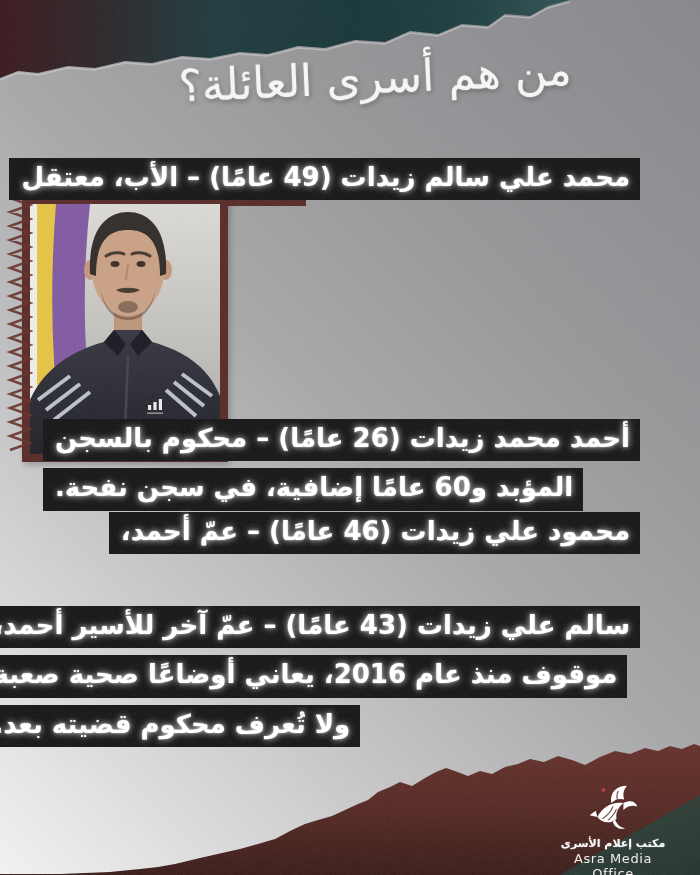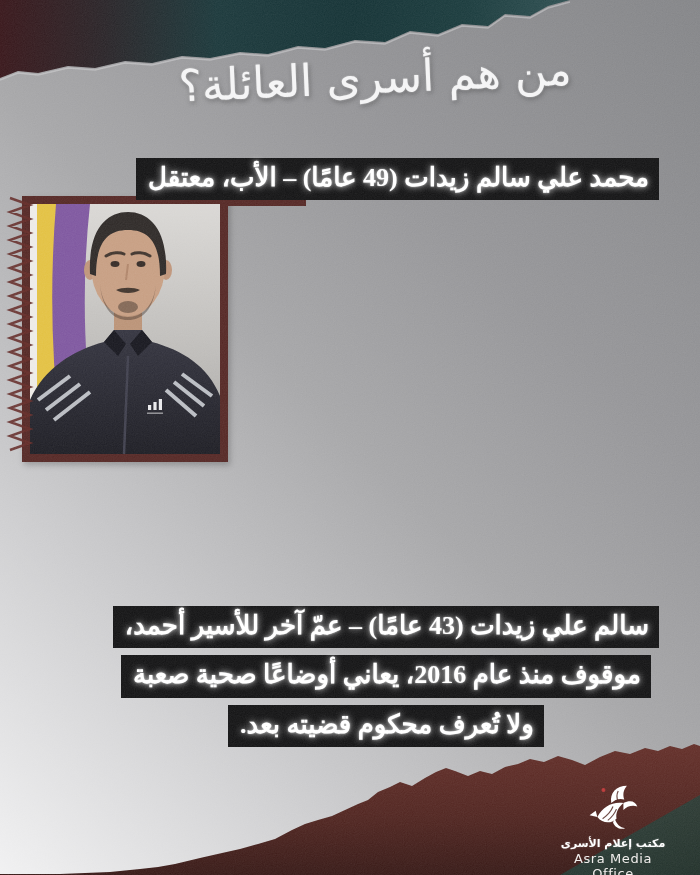--- a/index.html
+++ b/index.html
@@ -28,21 +28,21 @@
   
   #photo-frame{
     left:22px;top:196px;width:190px;height:250px;z-index:2;
     border:8px solid #4f201d;background:#b9b7b4;
     box-shadow:2px 3px 6px rgba(0,0,0,.25);
   }
   #frame-extension{left:228px;top:197px;width:78px;height:9px;background:#4f201d;z-index:2;}
   #photo-stitches{left:4px;top:190px;z-index:3;}
 
   
-  .para{position:absolute;right:41px;z-index:6;direction:rtl;text-align:center;font-family:Liberation Serif, serif;}
+  .para{position:absolute;right:60px;z-index:6;direction:rtl;text-align:left;}
   .bline{margin-bottom:7px;}
   .bar{
     display:inline-block;background:#0b0b0c;color:#ffffff;
     padding:3px 10px 6px 12px;font-size:26px;font-weight:700;line-height:1.28;
     text-shadow:0 0 7px rgba(255,255,255,.85),0 0 2px rgba(255,255,255,.6);
     white-space:nowrap;
   }
   #para-1{top:158px;} #para-2{top:316px;} #para-3{top:419px;}
   #para-4{top:512px;} #para-5{top:606px;}
 
@@ -133,21 +133,26 @@
     </svg>
   </div>
   <div id="frame-extension" class="abs"></div>
   <svg id="photo-stitches" class="abs" width="34" height="270">
     <polyline fill="none" stroke="#5e2320" stroke-width="2.4" stroke-opacity="0.9" points="6,8 26,15 6,22 26,29 6,36 26,43 6,50 26,57 6,64 26,71 6,78 26,85 6,92 26,99 6,106 26,113 6,120 26,127 6,134 26,141 6,148 26,155 6,162 26,169 6,176 26,183 6,190 26,197 6,204 26,211 6,218 26,225 6,232 26,239 6,246 26,253 6,260"></polyline>
   </svg>
 
   <div id="para-1" class="para">
     <div class="bline"><span class="bar">محمد علي سالم زيدات (49 عامًا) – الأب، معتقل</span></div>
   </div>
+  <div id="para-3" class="para">
+    <div class="bline"><span class="bar">أحمد محمد زيدات (26 عامًا) – محكوم بالسجن</span></div>
+    <div class="bline"><span class="bar">المؤبد و60 عامًا إضافية، في سجن نفحة.</span></div>
+  </div>
   <div id="para-4" class="para">
+    <div class="bline"><span class="bar">محمود علي زيدات (46 عامًا) – عمّ أحمد،</span></div>
   </div>
   <div id="para-5" class="para">
     <div class="bline"><span class="bar">سالم علي زيدات (43 عامًا) – عمّ آخر للأسير أحمد،</span></div>
     <div class="bline"><span class="bar">موقوف منذ عام 2016، يعاني أوضاعًا صحية صعبة</span></div>
     <div class="bline"><span class="bar">ولا تُعرف محكوم قضيته بعد.</span></div>
   </div>
 
   <svg id="torn-bottom" class="abs" width="700" height="135">
     <defs>
       <linearGradient id="gbot" x1="0" y1="0" x2="0" y2="1">

